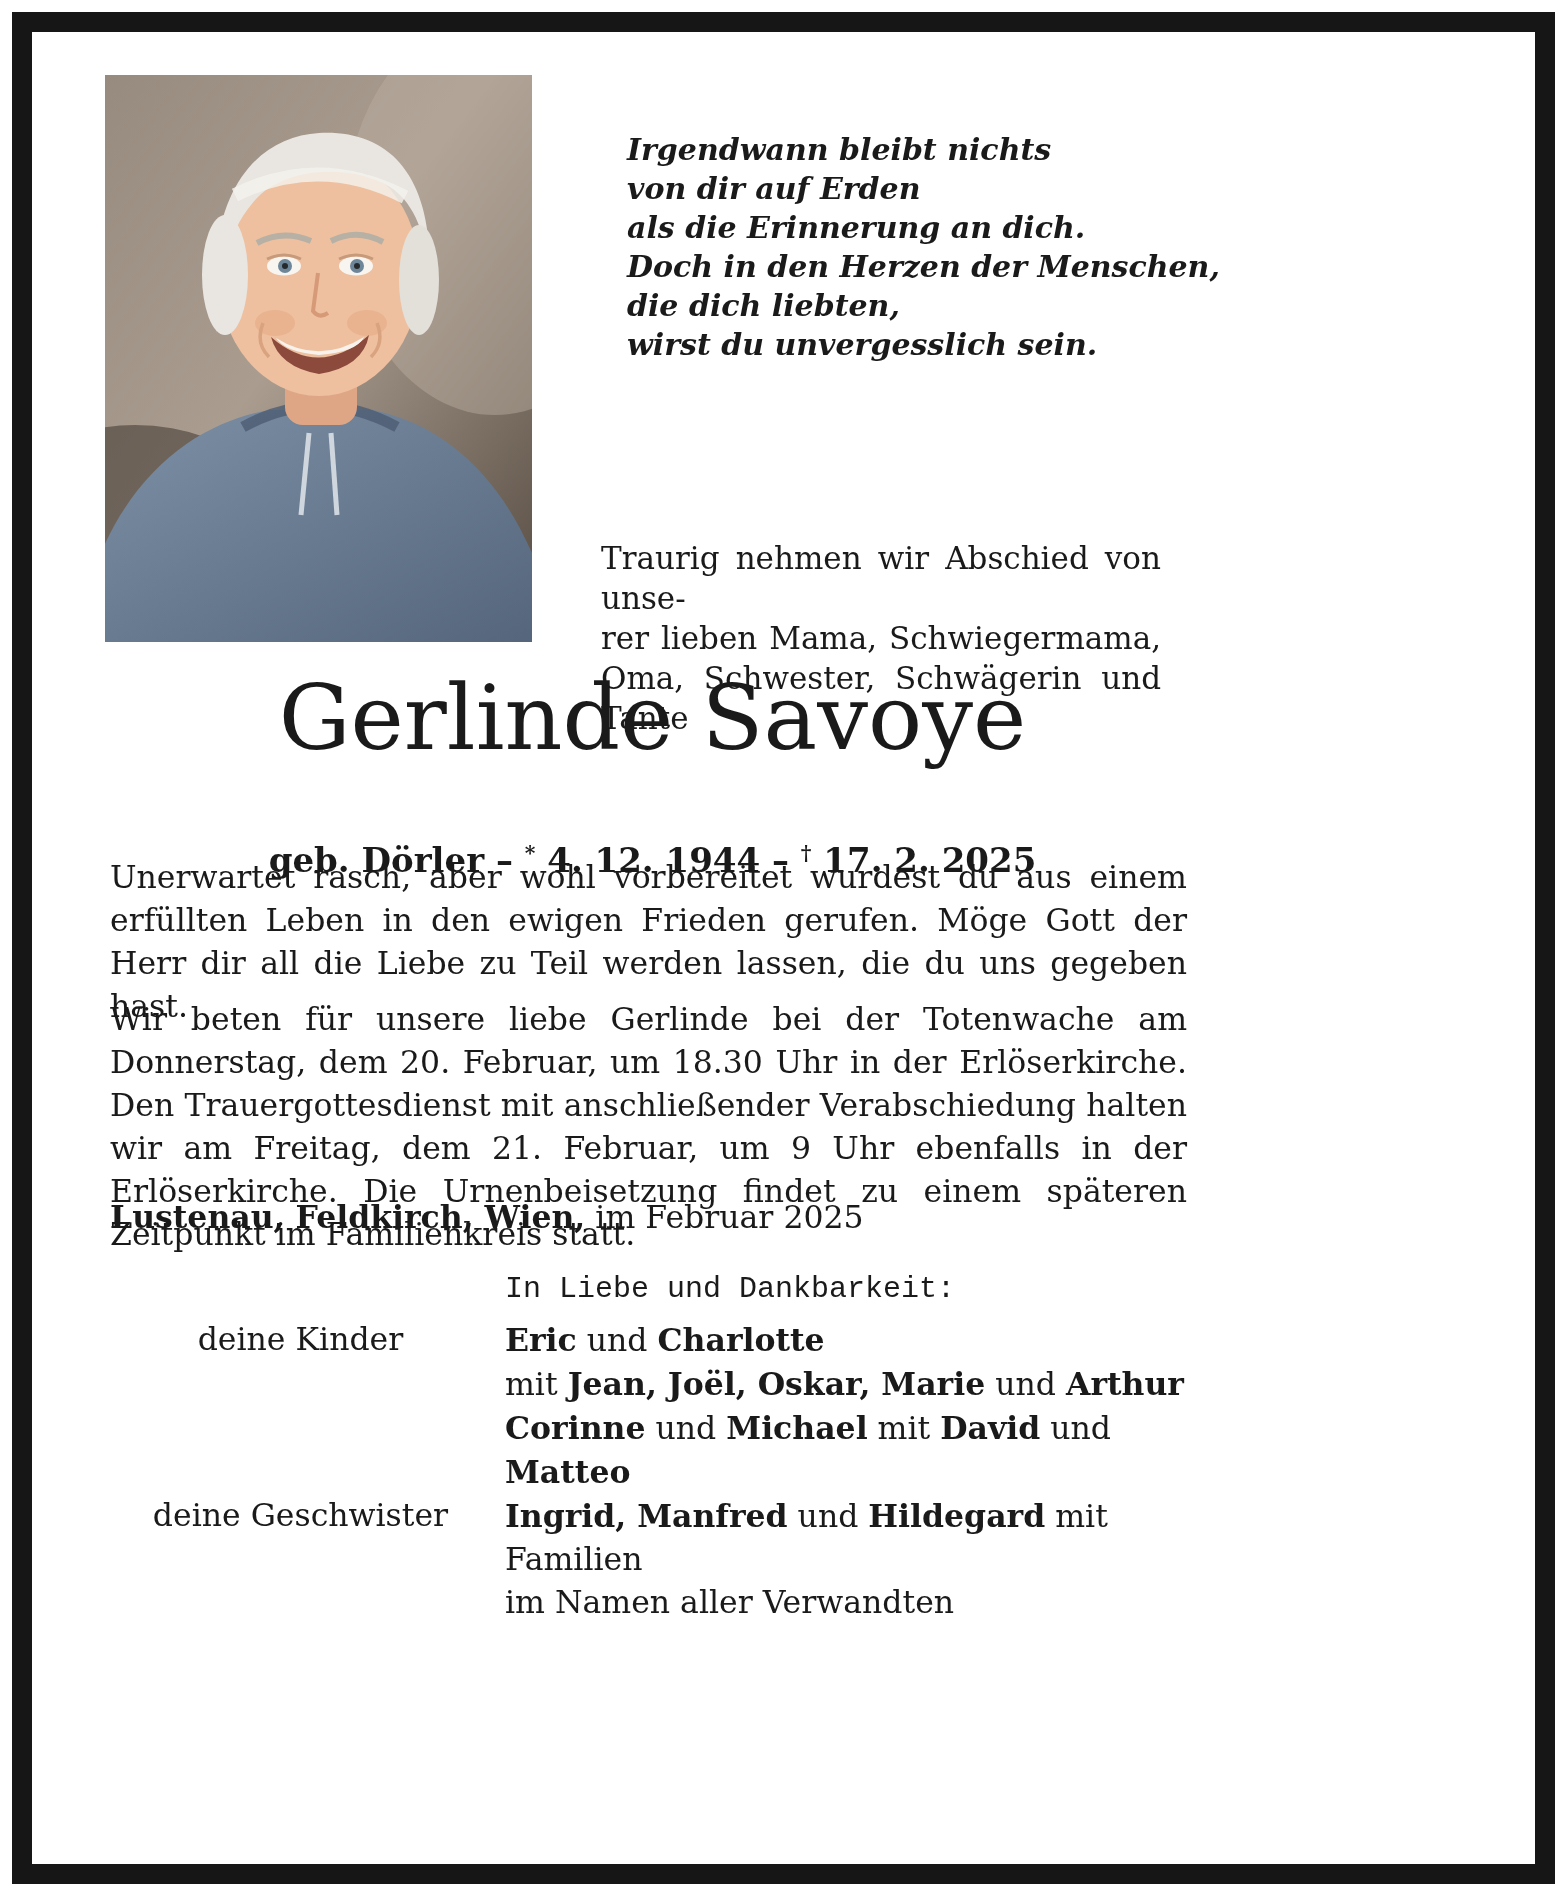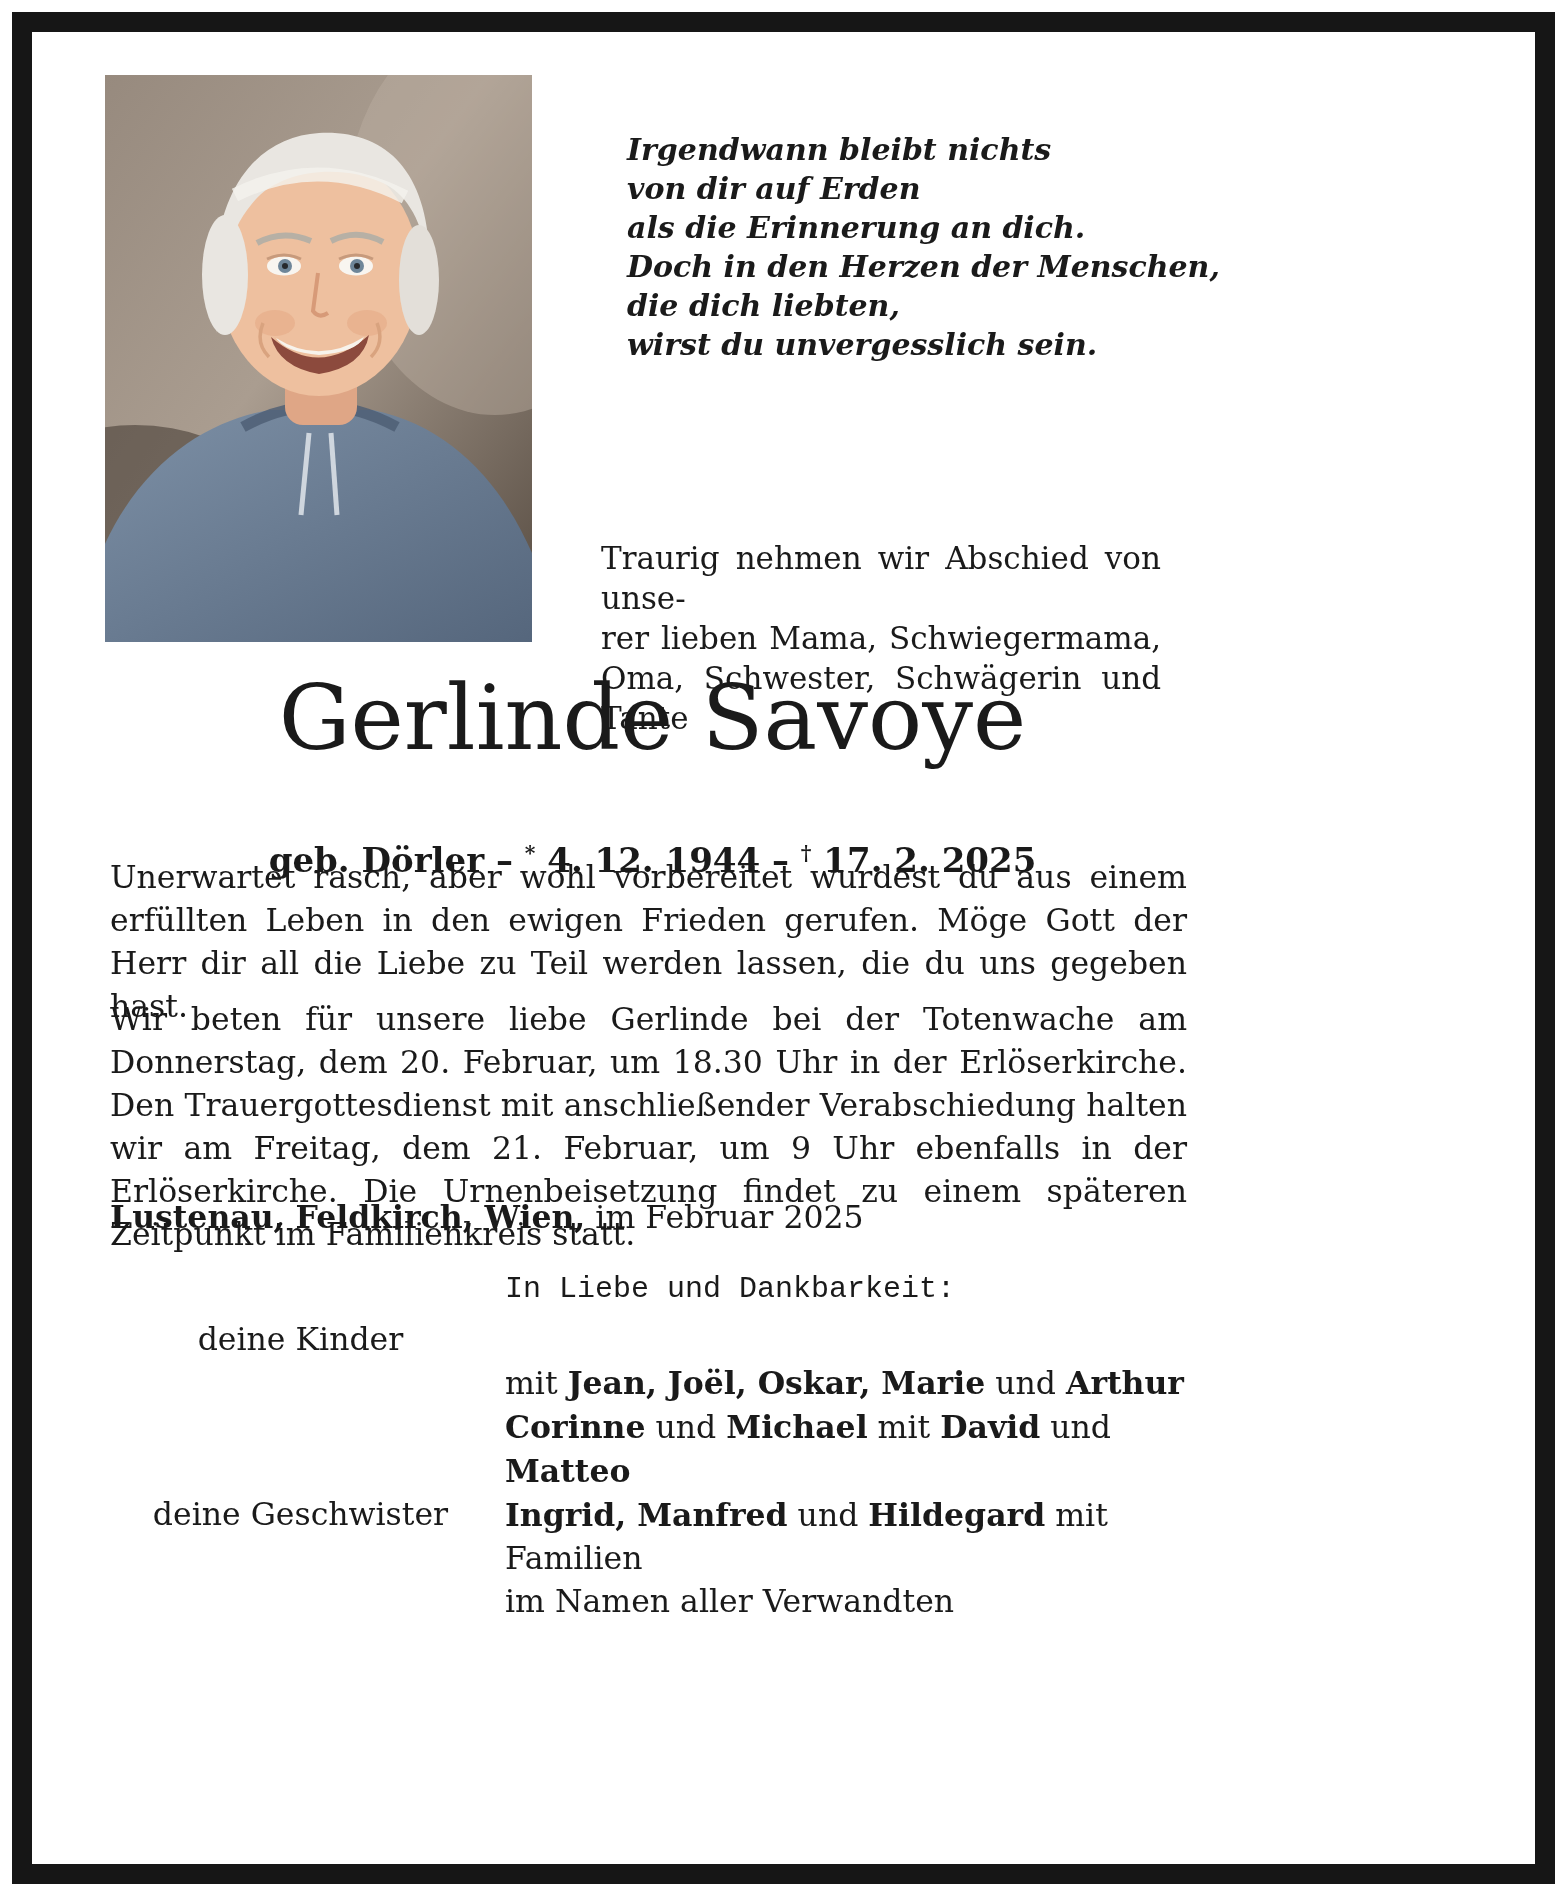--- a/index.html
+++ b/index.html
@@ -145,20 +145,21 @@
 <div class="para p1">Unerwartet rasch, aber wohl vorbereitet wurdest du aus einem erfüllten Leben in den ewigen Frieden gerufen. Möge Gott der Herr dir all die Liebe zu Teil werden lassen, die du uns gegeben hast.</div>
 <div class="para p2">Wir beten für unsere liebe Gerlinde bei der Totenwache am Donnerstag, dem 20. Februar, um 18.30 Uhr in der Erlöserkirche. Den Trauergottesdienst mit anschließender Verabschiedung halten wir am Freitag, dem 21. Februar, um 9 Uhr ebenfalls in der Erlöserkirche. Die Urnenbeisetzung findet zu einem späteren Zeitpunkt im Familienkreis statt.</div>
 
 <div class="places"><span class="b">Lustenau, Feldkirch, Wien,</span><span> im Februar 2025</span></div>
 
 <div class="gratitude">In Liebe und Dankbarkeit:</div>
 
 <div class="family">
   <div class="frow">
     <div class="flabel">deine Kinder</div>
+    <div class="fcontent"><span class="b">Eric</span><span> und </span><span class="b">Charlotte</span></div>
   </div>
   <div class="frow">
     <div class="flabel"></div>
     <div class="fcontent"><span>mit </span><span class="b">Jean, Joël, Oskar, Marie</span><span> und </span><span class="b">Arthur</span></div>
   </div>
   <div class="frow">
     <div class="flabel"></div>
     <div class="fcontent"><span class="b">Corinne</span><span> und </span><span class="b">Michael</span><span> mit </span><span class="b">David</span><span> und </span><span class="b">Matteo</span></div>
   </div>
   <div class="frow">

